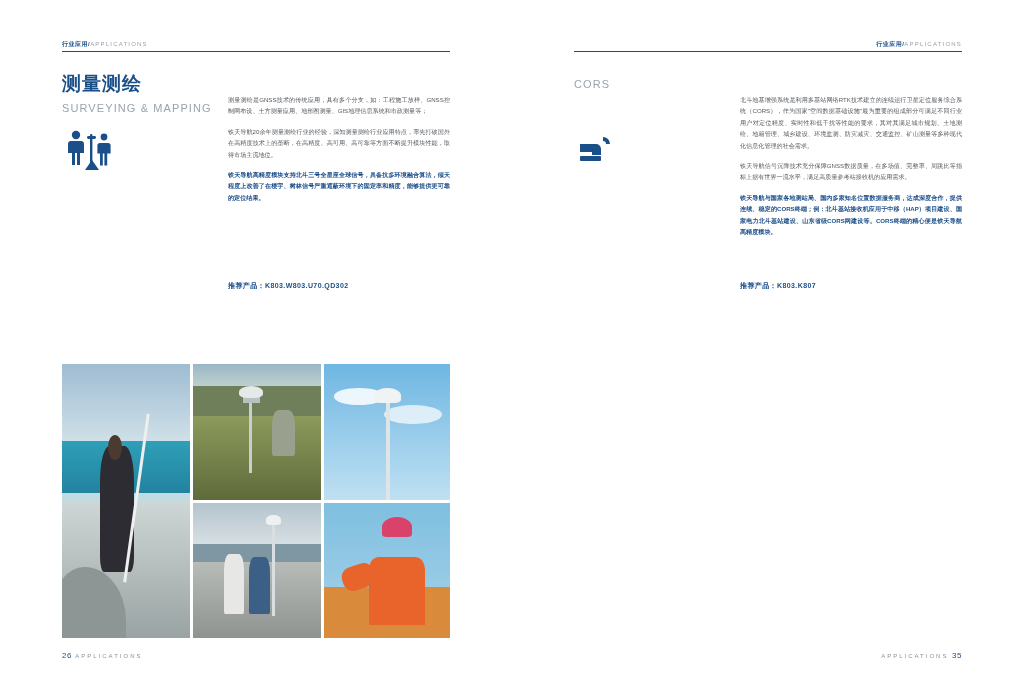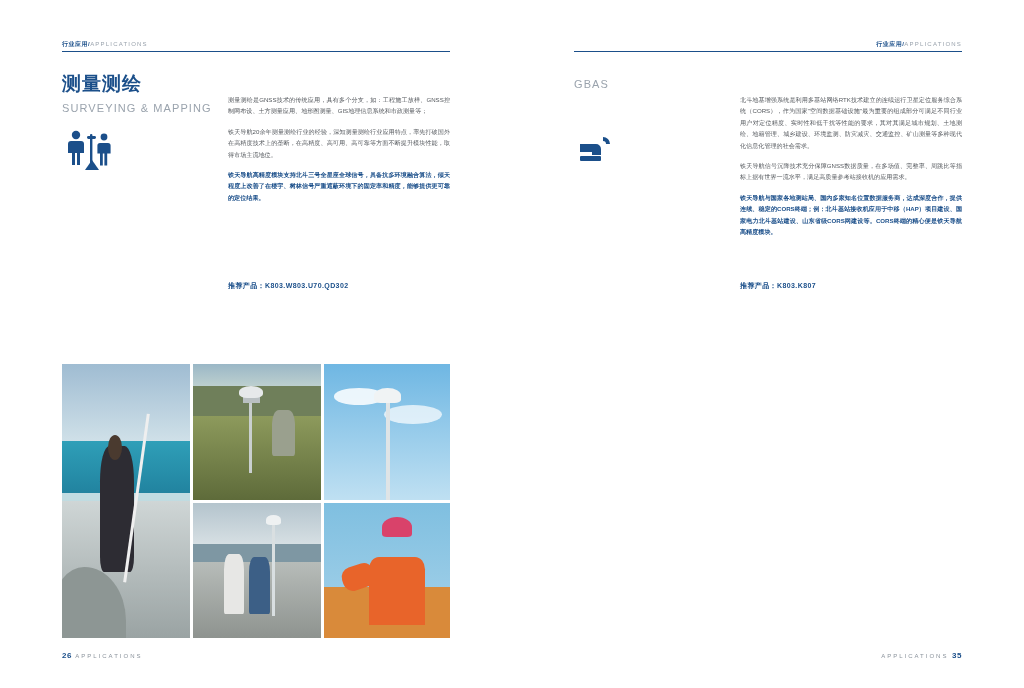--- a/index.html
+++ b/index.html
@@ -141,21 +141,21 @@
   .footer {
     position: absolute;
     bottom: 28px;
     font-size: 6px;
     letter-spacing: 2px;
     color: #8b939c;
     white-space: nowrap;
   }
   .footer .pgnum {
     color: #1b4f8a;
-    font-weight: bold;
+    font-weight: normal;
     font-size: 8px;
     letter-spacing: 0.5px;
   }
   .footer-left { left: 62px; }
   .footer-right { right: 62px; }
 
   
   .ph-fill { position: absolute; inset: 0; }
   .band { position: absolute; left: 0; right: 0; }
 
@@ -353,21 +353,21 @@
   </div>
 
   <div class="page page-right">
 
     <div class="runhead runhead-right">
       <span class="cn">行业应用/</span><span class="en">APPLICATIONS</span>
     </div>
     <div class="runhead-rule runhead-rule-right"></div>
 
     <div class="headline">
-      <h2>GBAS</h2>
+      <h2>CORS</h2>
     </div>
 
     <div class="pictogram">
       <svg width="60" height="44" viewBox="0 0 60 44" fill="#1b4f8a">
         <path d="M8 16 h16 a5 5 0 0 1 5 5 v6 h-9 v-3 h-12 z"></path>
         <rect x="8" y="28" width="21" height="5" rx="1"></rect>
         <path d="M31 9 a7 7 0 0 1 7 7 h-4 a3 3 0 0 0 -3 -3 z"></path>
       </svg>
     </div>
 

